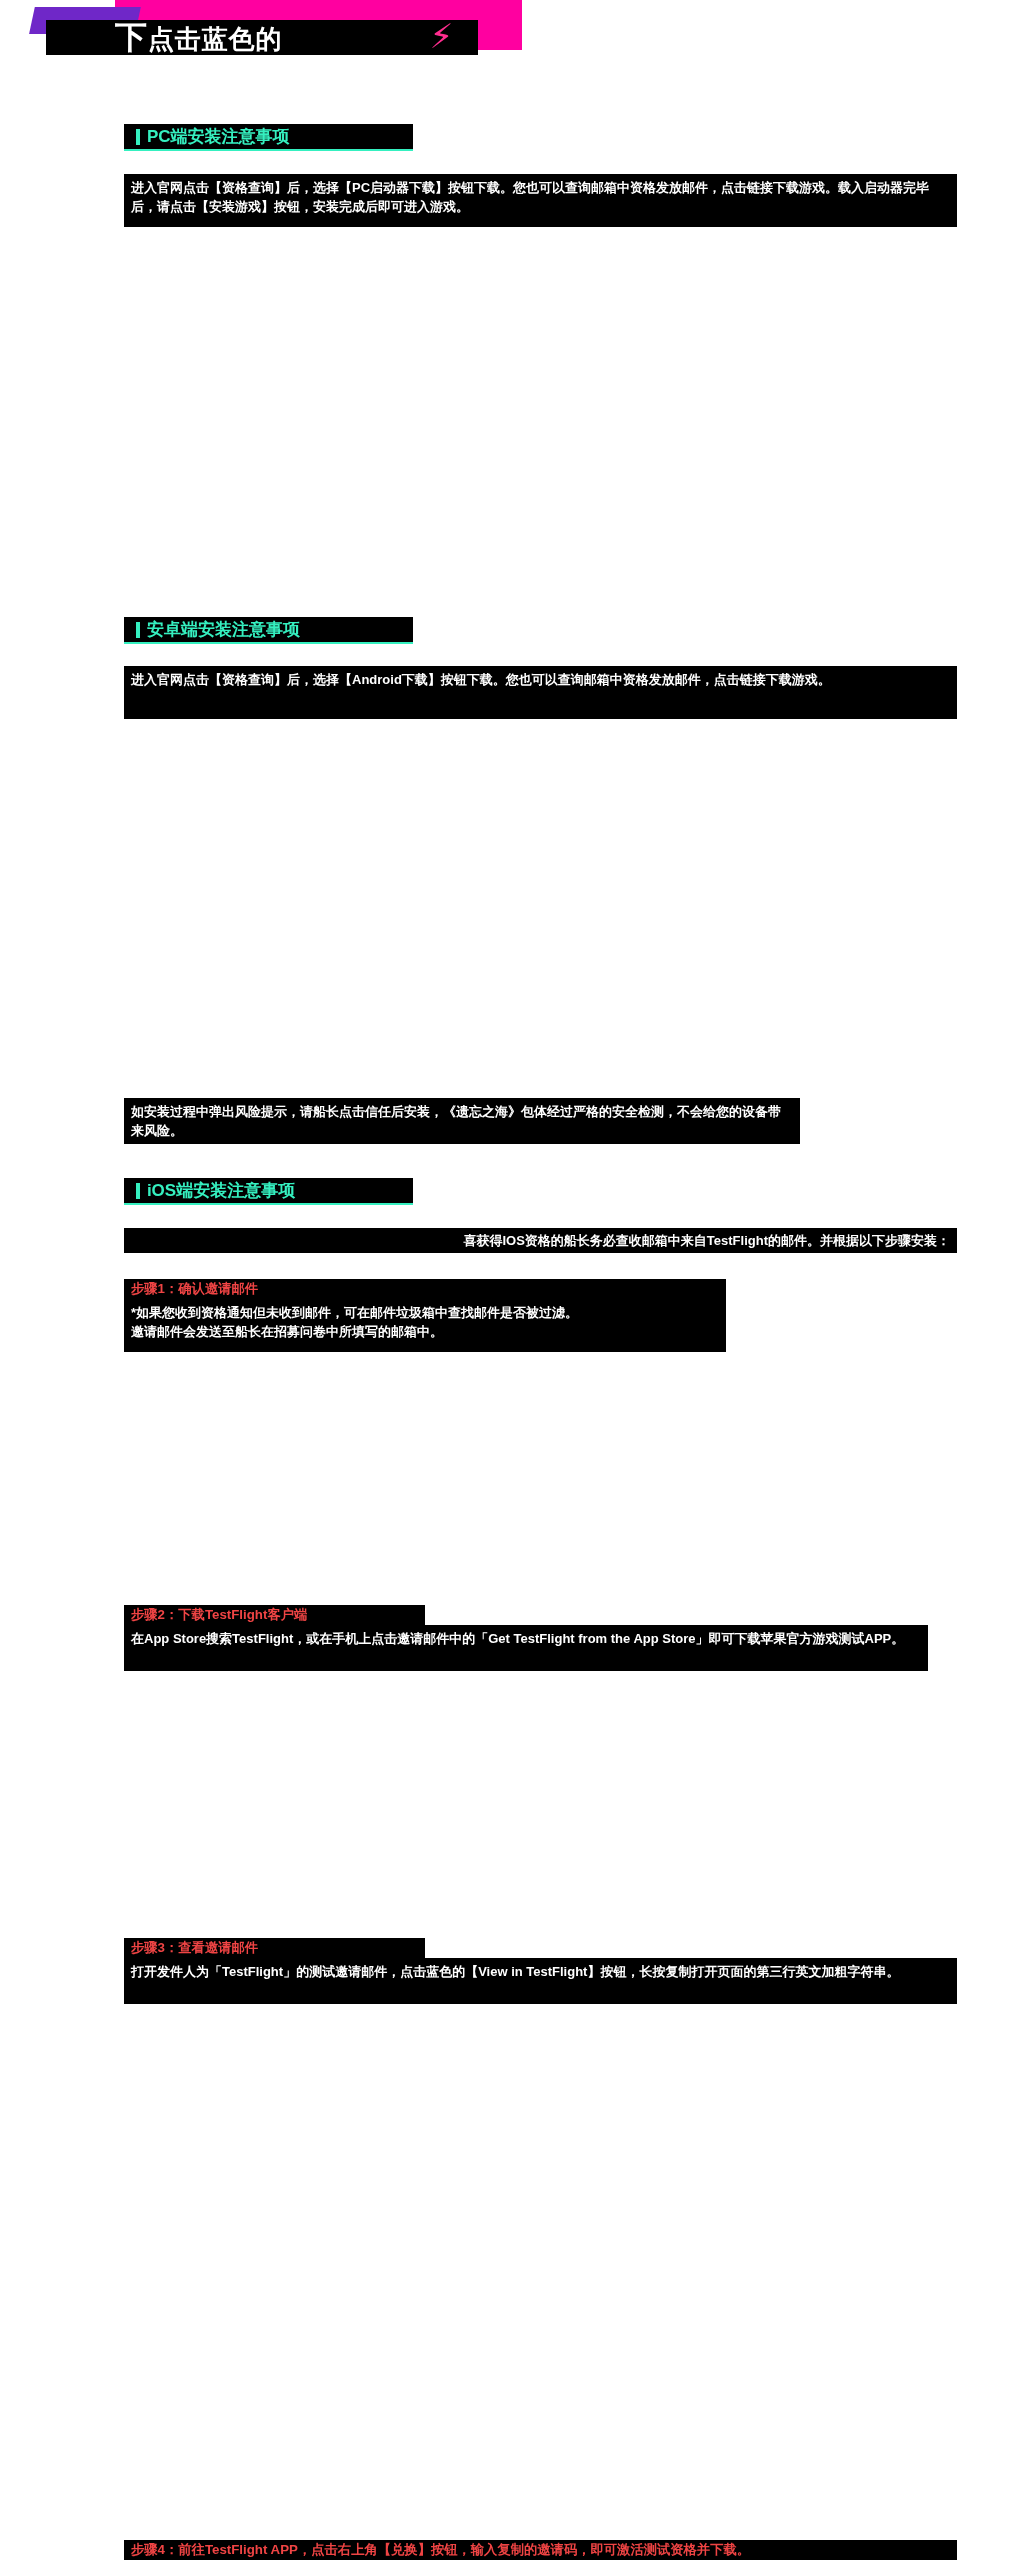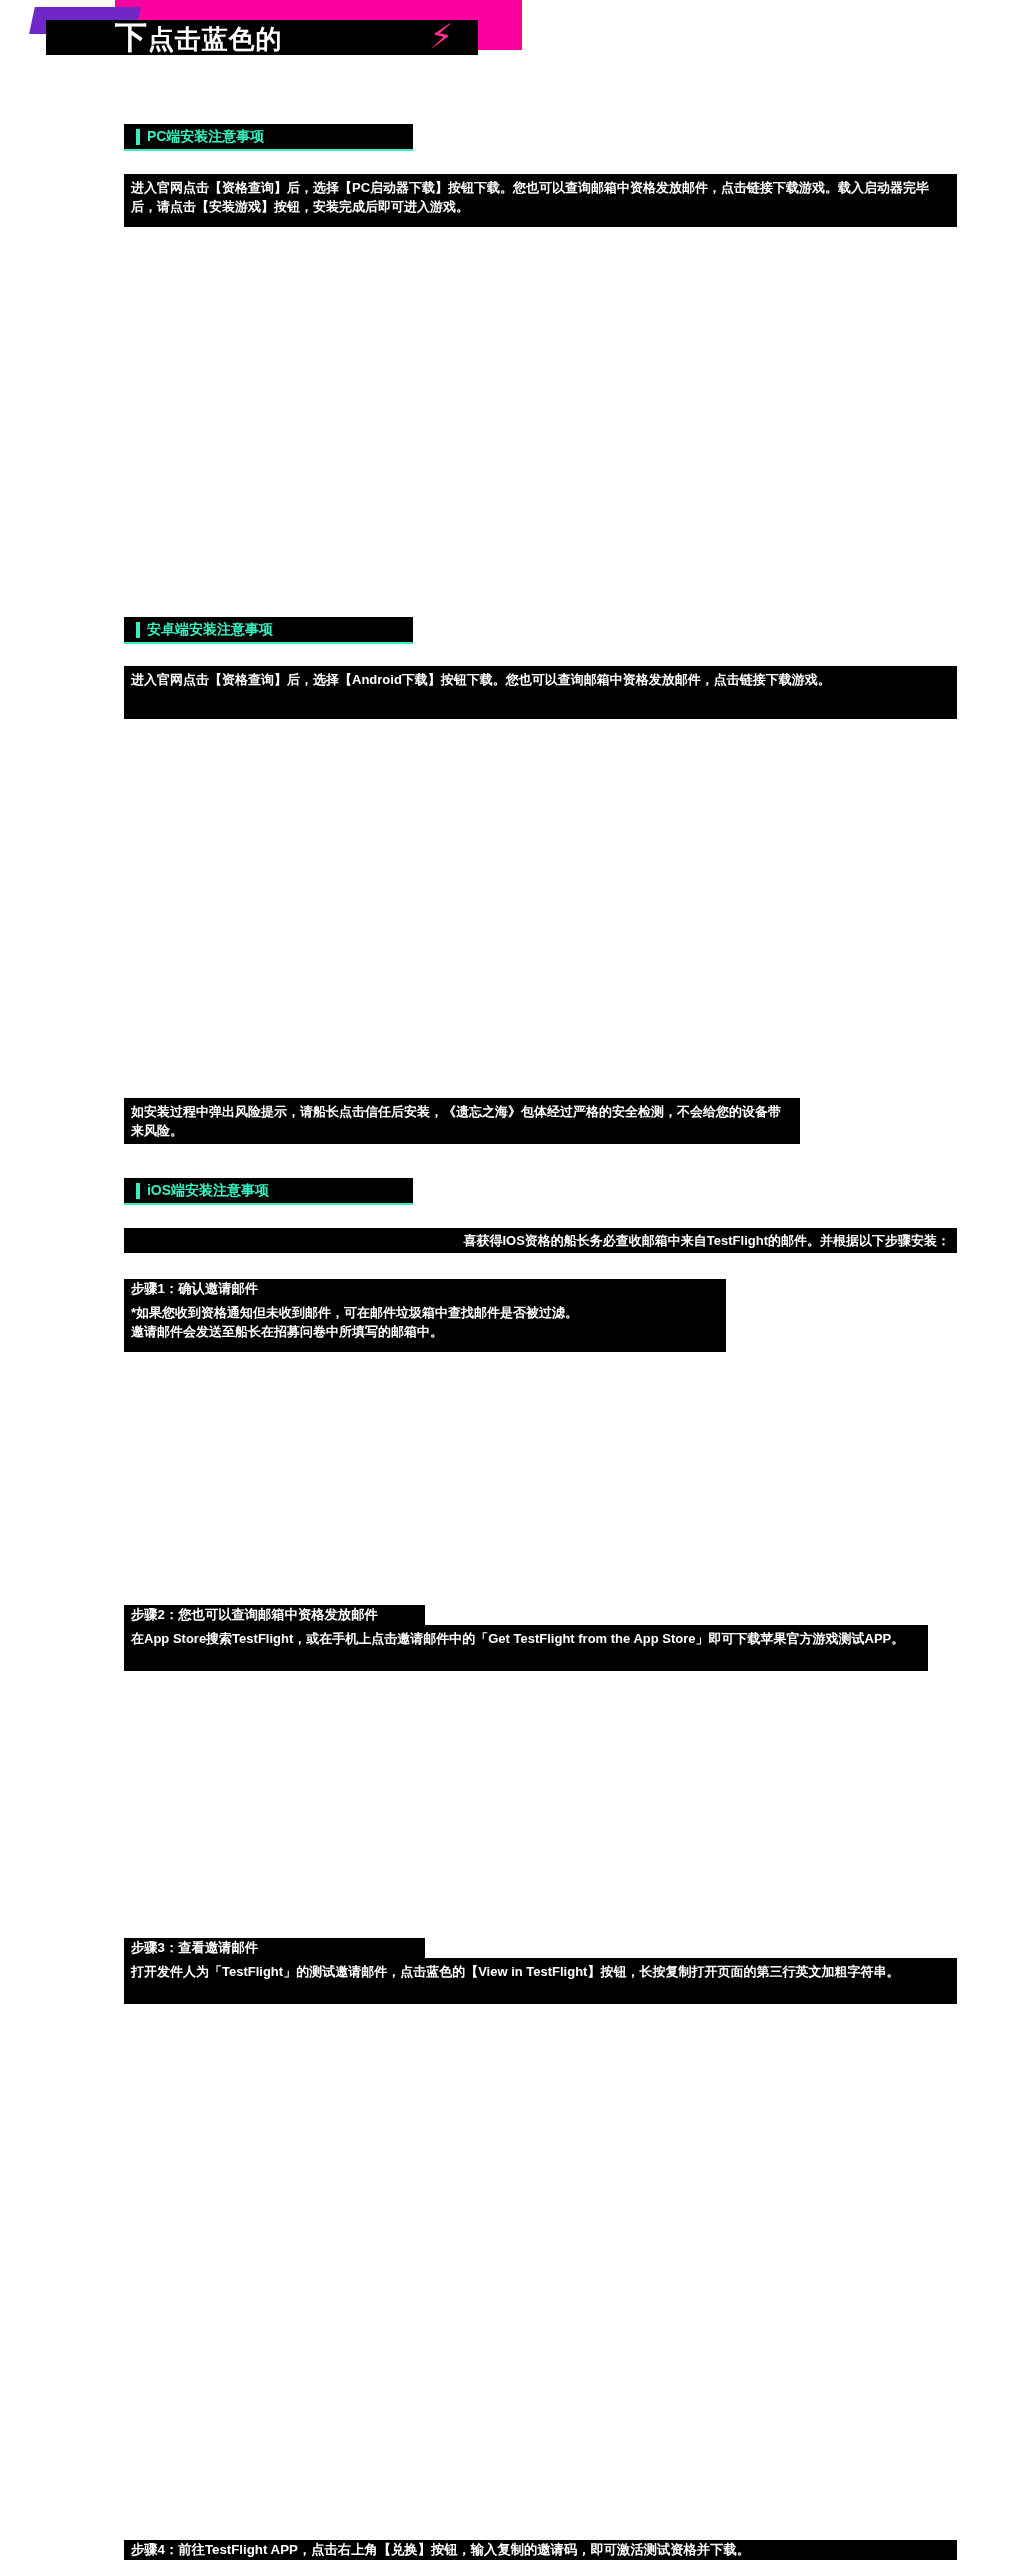--- a/index.html
+++ b/index.html
@@ -80,21 +80,21 @@
     position:absolute;
     background:#000000;
     color:#35f0c0;
     font-weight:bold;
     white-space:nowrap;
     display:flex;
     align-items:center;
   }
   .sec-head.lvl1{
     height:25px;
-    font-size:14px;
+    font-size:17px;
     padding:0 10.6px 0 12.4px;
     border-bottom:2.7px solid #35f0c0;
   }
   .sec-head.lvl1 .accent{
     display:inline-block;
     width:3.5px;height:16px;background:#35f0c0;margin-right:7px;
   }
 
   
   .txt{
@@ -105,21 +105,21 @@
     line-height:19.5px;
     font-weight:bold;
     padding:3.5px 7px;
     box-sizing:border-box;
   }
 
   
   .step-head{
     position:absolute;
     background:#000000;
-    color:#ffffff;
+    color:#ef4444;
     font-size:13.3px;
     font-weight:bold;
     height:19.5px;
     line-height:19.5px;
     padding:0 7px;
     box-sizing:border-box;
     white-space:nowrap;
   }
 
   
@@ -182,21 +182,21 @@
   <div class="step-head" style="left:124px; top:1279px; width:602px;">
     <span>步骤1：确认邀请邮件</span>
   </div>
   <div class="txt" style="left:124px; top:1299px; width:602px; height:53px;">
     <div>*如果您收到资格通知但未收到邮件，可在邮件垃圾箱中查找邮件是否被过滤。</div>
     <div>邀请邮件会发送至船长在招募问卷中所填写的邮箱中。</div>
   </div>
   <div class="imgzone" style="left:124px; top:1364px; width:833px; height:239px;"></div>
 
   <div class="step-head" style="left:124px; top:1605px; width:301px;">
-    <span>步骤2：您也可以查询邮箱中资格发放邮件</span>
+    <span>步骤2：下载TestFlight客户端</span>
   </div>
   <div class="txt" style="left:124px; top:1625px; width:804px; height:46px;">
     <span>在App Store搜索TestFlight，或在手机上点击邀请邮件中的「Get TestFlight from the App Store」即可下载苹果官方游戏测试APP。</span>
   </div>
   <div class="imgzone" style="left:124px; top:1683px; width:833px; height:248px;"></div>
 
   <div class="step-head" style="left:124px; top:1938px; width:301px;">
     <span>步骤3：查看邀请邮件</span>
   </div>
   <div class="txt" style="left:124px; top:1958px; width:833px; height:46px;">

